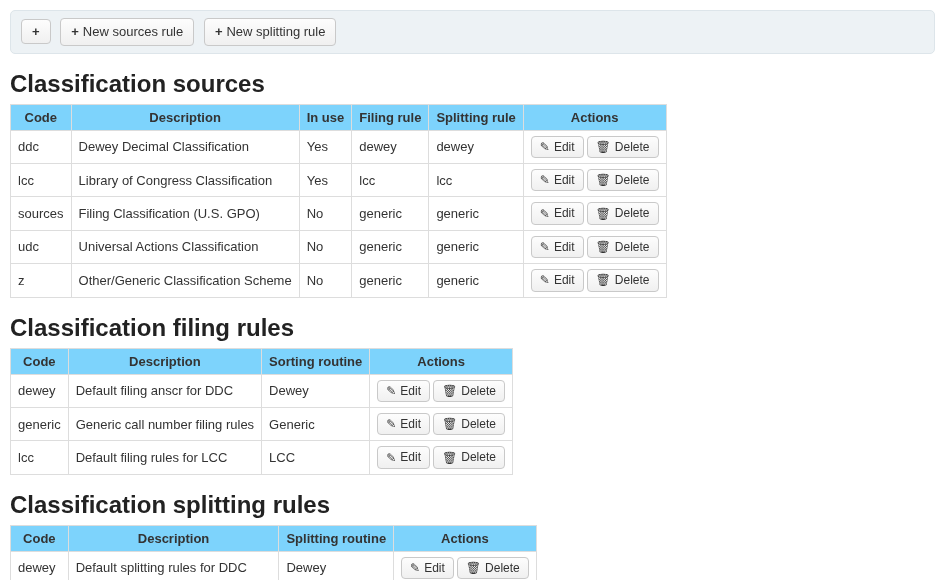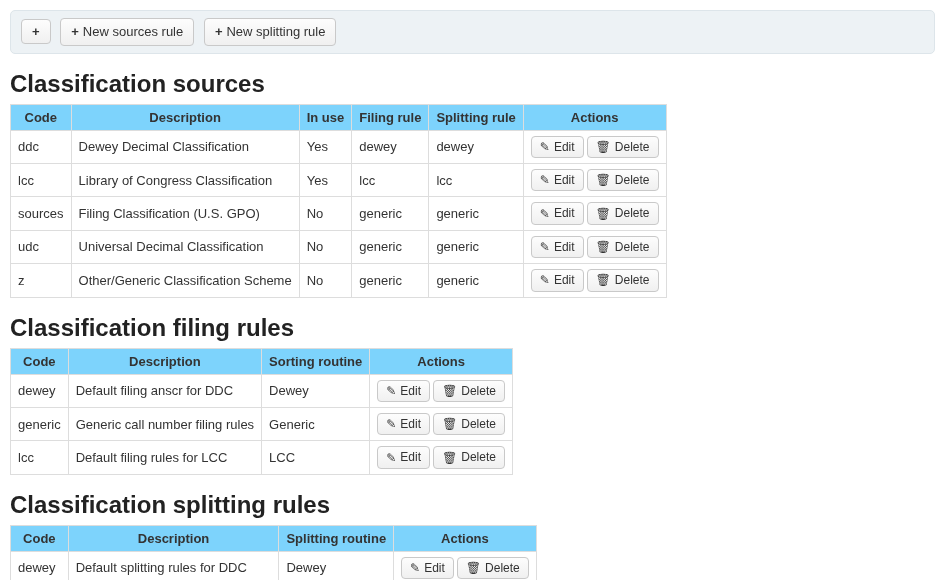--- a/index.html
+++ b/index.html
@@ -139,21 +139,21 @@
         <td class="actions-cell"><button class="btn btn-small">
             <span class="icon">✎</span>
             <span>Edit</span>
           </button><button class="btn btn-small">
             <span class="icon">🗑</span>
             <span>Delete</span>
           </button></td>
       </tr>
       <tr>
         <td>udc</td>
-        <td>Universal Decimal Classification</td>
+        <td>Universal Actions Classification</td>
         <td>No</td>
         <td>generic</td>
         <td>generic</td>
         <td class="actions-cell"><button class="btn btn-small">
             <span class="icon">✎</span>
             <span>Edit</span>
           </button><button class="btn btn-small">
             <span class="icon">🗑</span>
             <span>Delete</span>
           </button></td>

